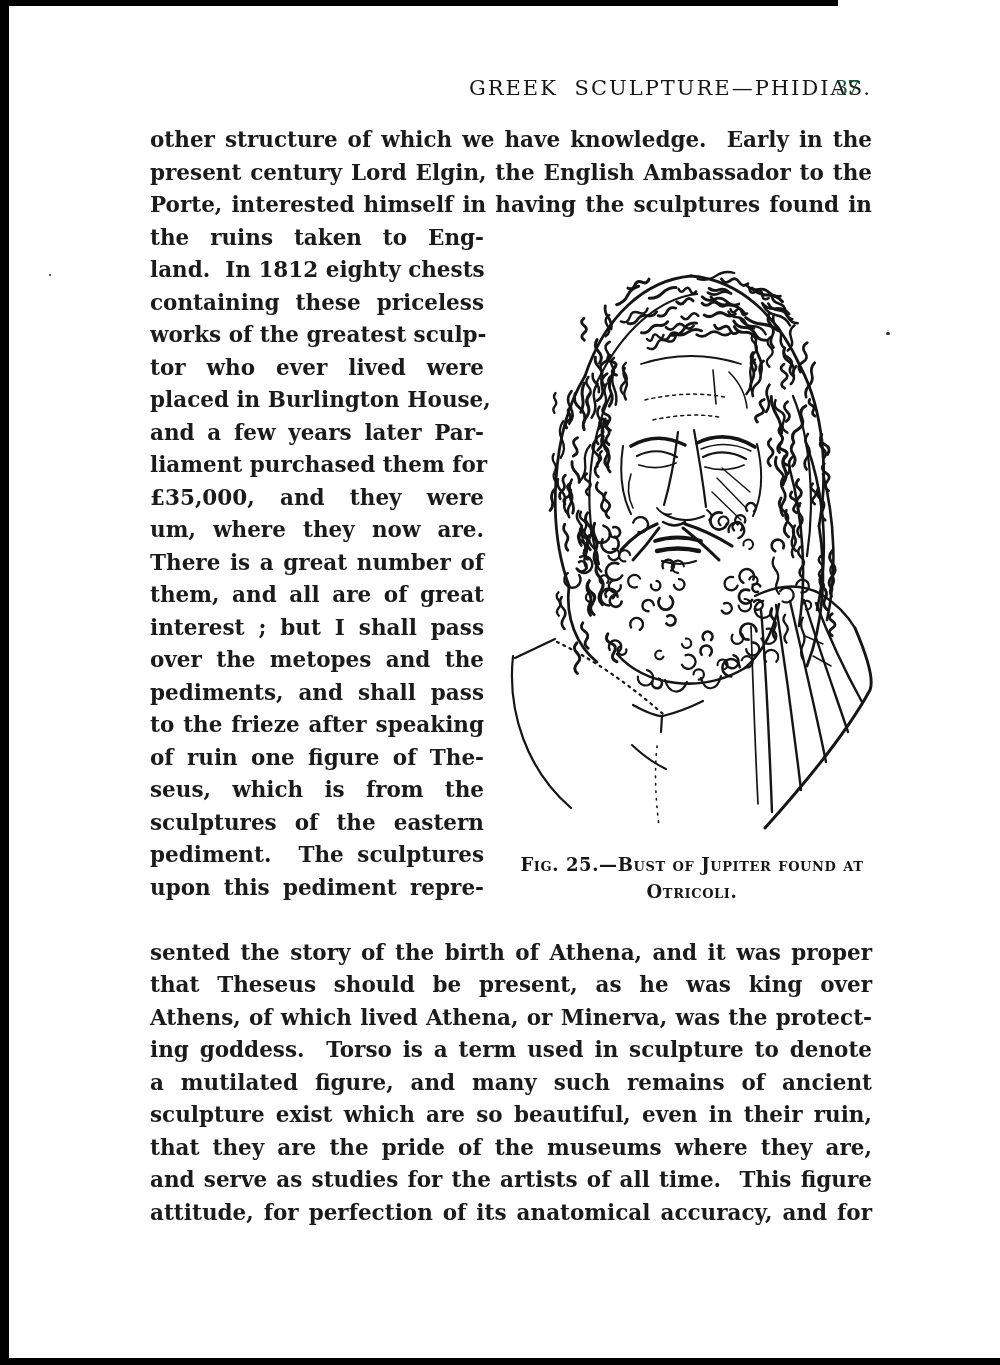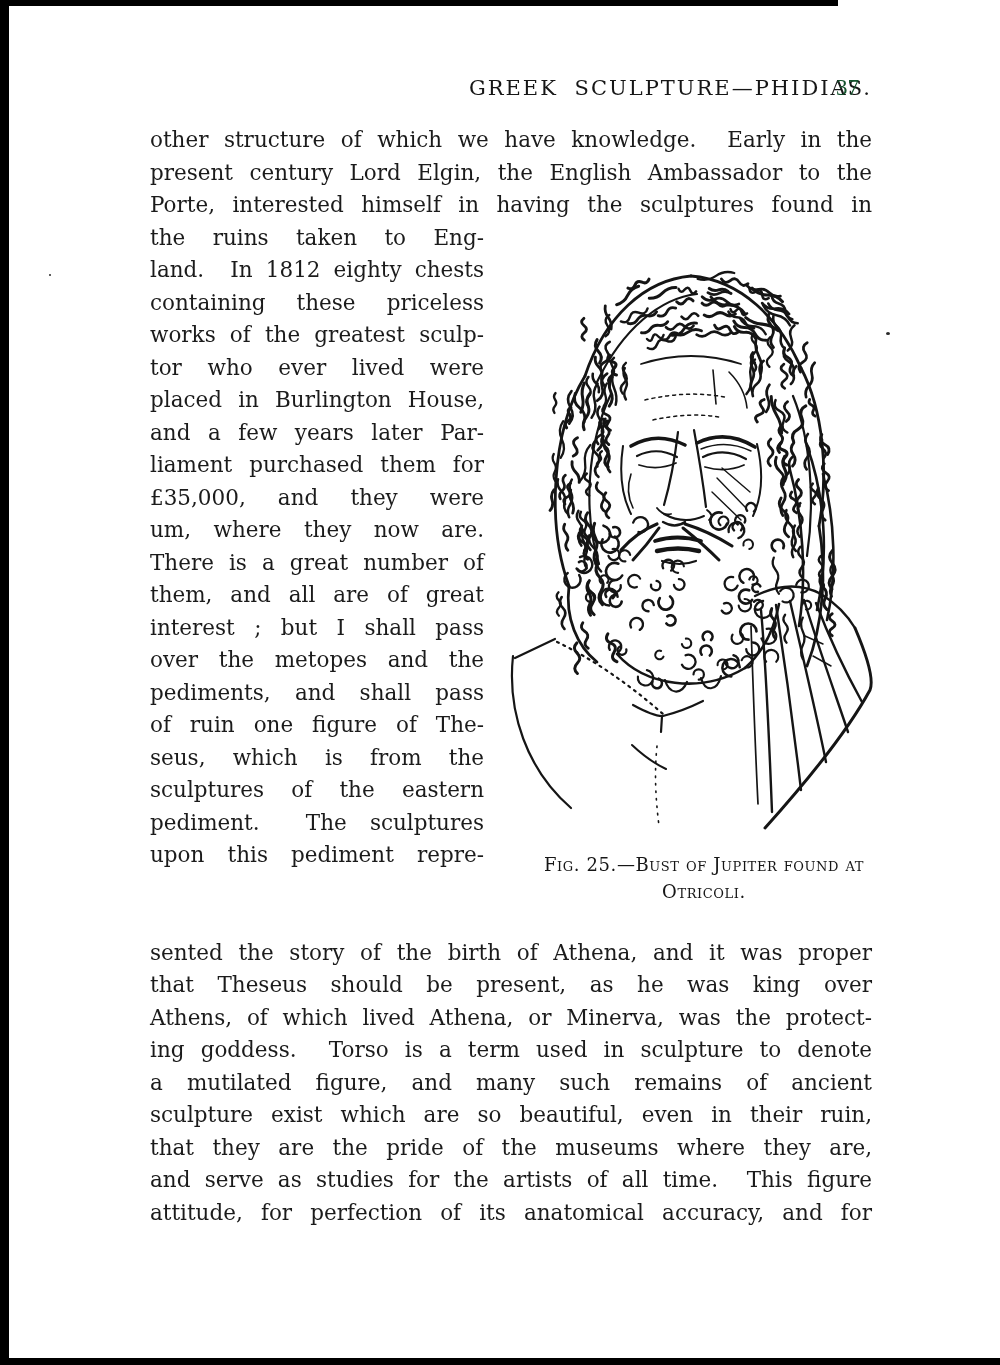--- a/index.html
+++ b/index.html
@@ -5,27 +5,27 @@
   html,body{margin:0;padding:0;}
   body{width:1000px;height:1365px;position:relative;background:#ffffff;overflow:hidden;
        font-family:"DejaVu Serif","Liberation Serif",serif;color:#1b1b1b;}
   .scan-bar{position:absolute;background:#000;}
   #bar-left{left:0;top:0;width:9px;height:1365px;}
   #bar-top{left:0;top:0;width:838px;height:6px;}
   #bar-bottom{left:0;top:1358px;width:1000px;height:7px;}
   #running-head{position:absolute;left:150px;top:76px;width:722px;text-align:right;
        font-size:21px;letter-spacing:2px;word-spacing:8px;color:#161616;}
   #page-number{position:absolute;left:836px;top:75px;font-size:23px;color:#14532d;font-family:Liberation Serif, serif;}
-  #body-text{position:absolute;left:150px;top:124px;width:722px;font-size:21.5px;color:#1b1b1b;}
+  #body-text{position:absolute;left:150px;top:124px;width:722px;font-size:21.5px;color:#1b1b1b;font-weight:bold;}
   .tline{height:32.5px;line-height:32.5px;text-align:justify;text-align-last:justify;
        text-justify:inter-word;white-space:nowrap;overflow:visible;}
   #mid-section{position:relative;height:715px;}
   #left-column{width:334px;}
   #figure-wrap{position:absolute;left:355px;top:42px;width:372px;height:577px;}
-  #figure-caption{position:absolute;left:364px;top:629px;width:380px;text-align:center;
+  #figure-caption{position:absolute;left:352px;top:629px;width:380px;text-align:center;
        font-variant:small-caps;font-size:18px;line-height:27px;letter-spacing:0.6px;color:#161616;}
   .speck{position:absolute;background:#2a2a2a;border-radius:50%;}
   #speck-1{left:886px;top:332px;width:4px;height:3px;}
   #speck-2{left:49px;top:274px;width:2px;height:2px;}
   svg path{fill:none;stroke:#151515;stroke-linecap:round;stroke-linejoin:round;}
 </style>
 </head>
 <body>
 
 <div class="scan-bar" id="bar-left"></div>
@@ -52,20 +52,21 @@
       <div class="tline">placed in Burlington House,</div>
       <div class="tline">and a few years later Par-</div>
       <div class="tline">liament purchased them for</div>
       <div class="tline">£35,000, and they were</div>
       <div class="tline">um, where they now are.</div>
       <div class="tline">There is a great number of</div>
       <div class="tline">them, and all are of great</div>
       <div class="tline">interest ; but I shall pass</div>
       <div class="tline">over the metopes and the</div>
       <div class="tline">pediments, and shall pass</div>
+      <div class="tline">to the frieze after speaking</div>
       <div class="tline">of ruin one figure of The-</div>
       <div class="tline">seus, which is from the</div>
       <div class="tline">sculptures of the eastern</div>
       <div class="tline">pediment.&nbsp; The sculptures</div>
       <div class="tline">upon this pediment repre-</div>
     </div>
 
     <div id="figure-wrap">
       <svg id="engraving" width="372" height="577" viewBox="0 0 372 577" xmlns="http://www.w3.org/2000/svg">
 

